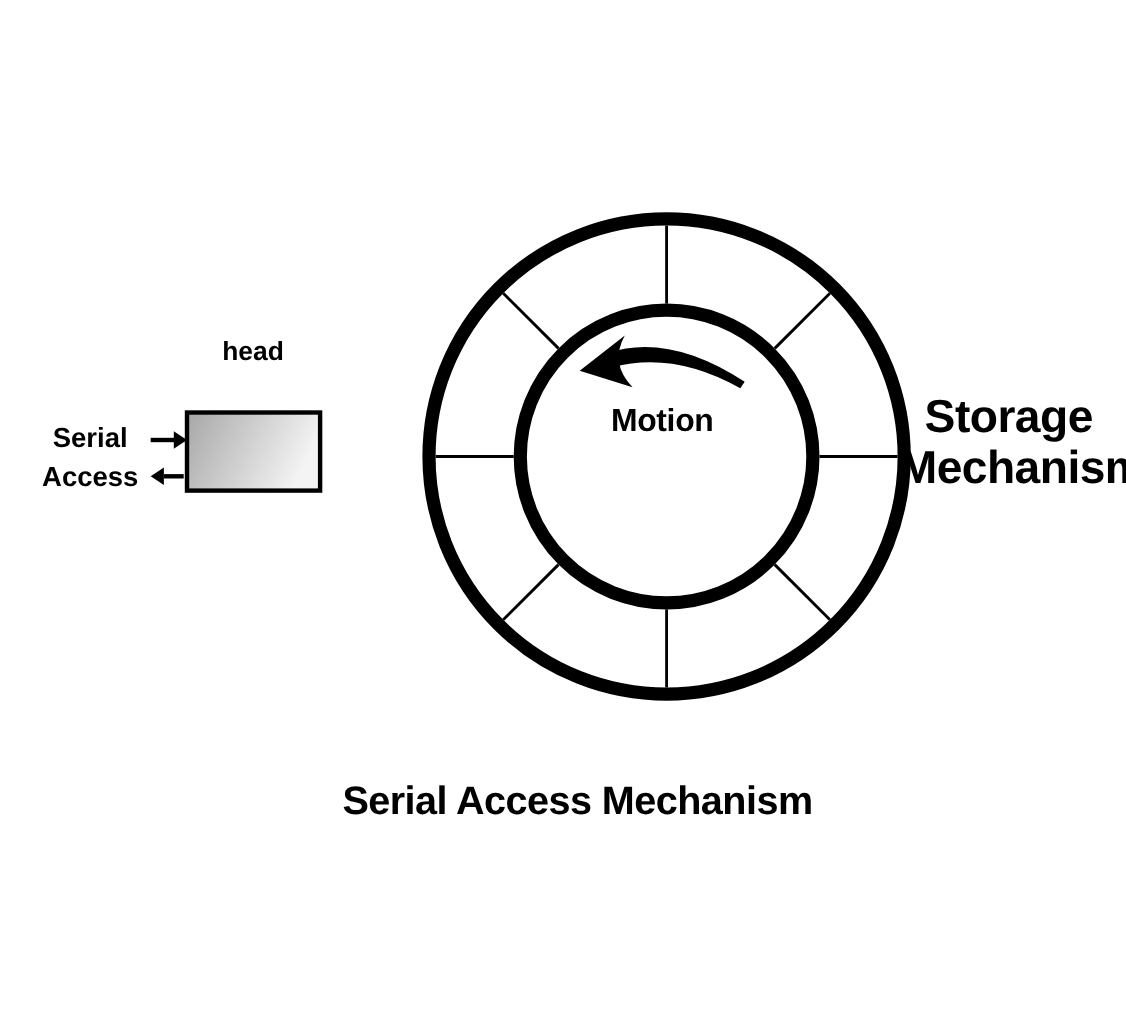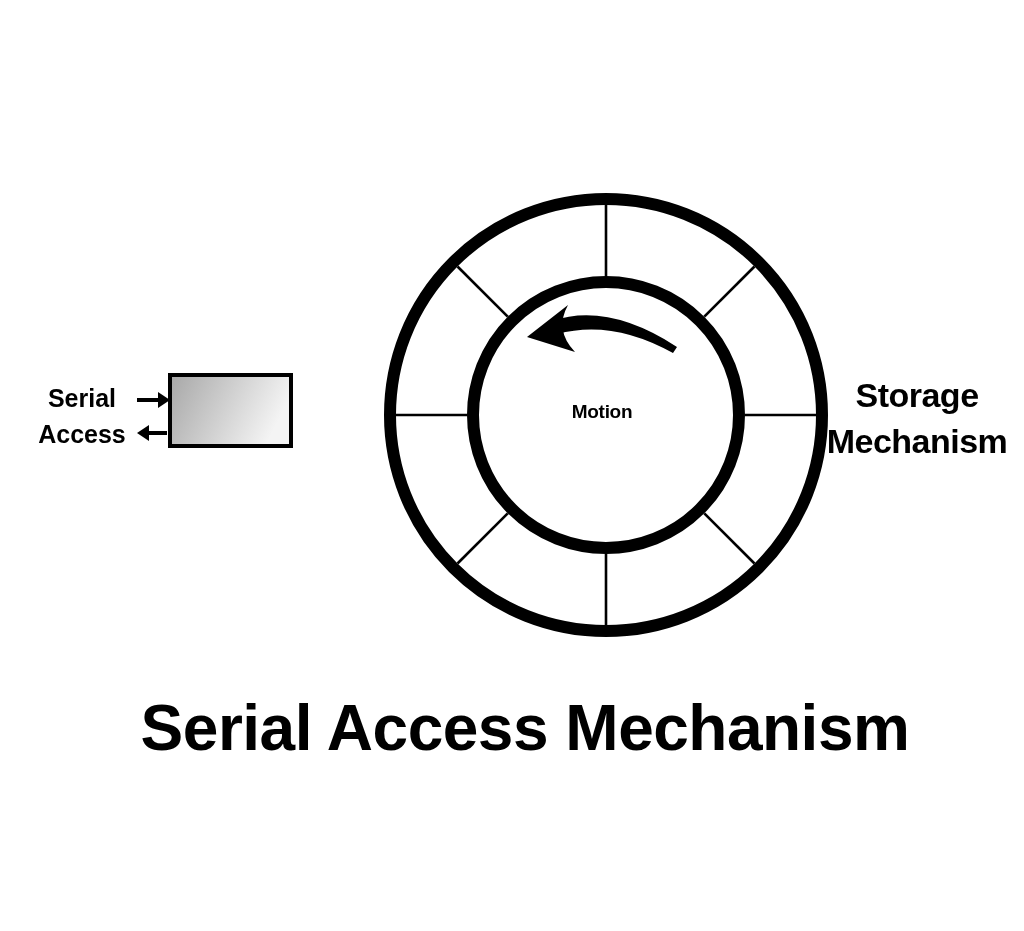--- a/index.html
+++ b/index.html
@@ -25,27 +25,27 @@
   .label{
     position:absolute;
     font-weight:700;
     text-align:center;
     white-space:nowrap;
   }
   .label .line{display:block;}
   .head-label{left:160px;top:303px;width:140px;font-size:24px;line-height:33px;}
   .control-label{left:18px;top:385px;width:128px;font-size:25px;line-height:27px;}
   .signals-label{left:18px;top:421px;width:128px;font-size:25px;line-height:27px;}
-  .motion-label{left:532px;top:369px;width:140px;font-size:19px;line-height:28px;letter-spacing:-0.3px;margin-top:29px;}
-  .storage-label{left:817px;top:372px;width:200px;font-size:34px;line-height:46px;letter-spacing:-0.5px;}
+  .motion-label{left:532px;top:369px;width:140px;font-size:29px;line-height:28px;letter-spacing:-0.3px;}
+  .storage-label{left:817px;top:356px;width:200px;font-size:42px;line-height:46px;letter-spacing:-0.5px;}
   .title{
     position:absolute;
     left:25px;top:700px;width:1000px;
     margin:0;
-    font-size:64px;
+    font-size:36px;
     line-height:56px;
     font-weight:700;
     text-align:center;
     letter-spacing:-0.5px;
   }
 </style>
 </head>
 <body>
 
 <div class="stage">
@@ -85,20 +85,21 @@
         <polygon class="ink-fill" points="158,392 170,400 158,408"></polygon>
       </g>
       <g>
         <line class="arrow-shaft" x1="167" y1="433" x2="149" y2="433"></line>
         <polygon class="ink-fill" points="149,425 137,433 149,441"></polygon>
       </g>
     </g>
   </svg>
 
   <div class="label head-label">
+    <span class="line">head</span>
   </div>
 
   <div class="label control-label">Serial</div>
 
   <div class="label signals-label">Access</div>
 
   <div class="label motion-label">Motion</div>
 
   <div class="label storage-label">
     <span class="line">Storage</span>

